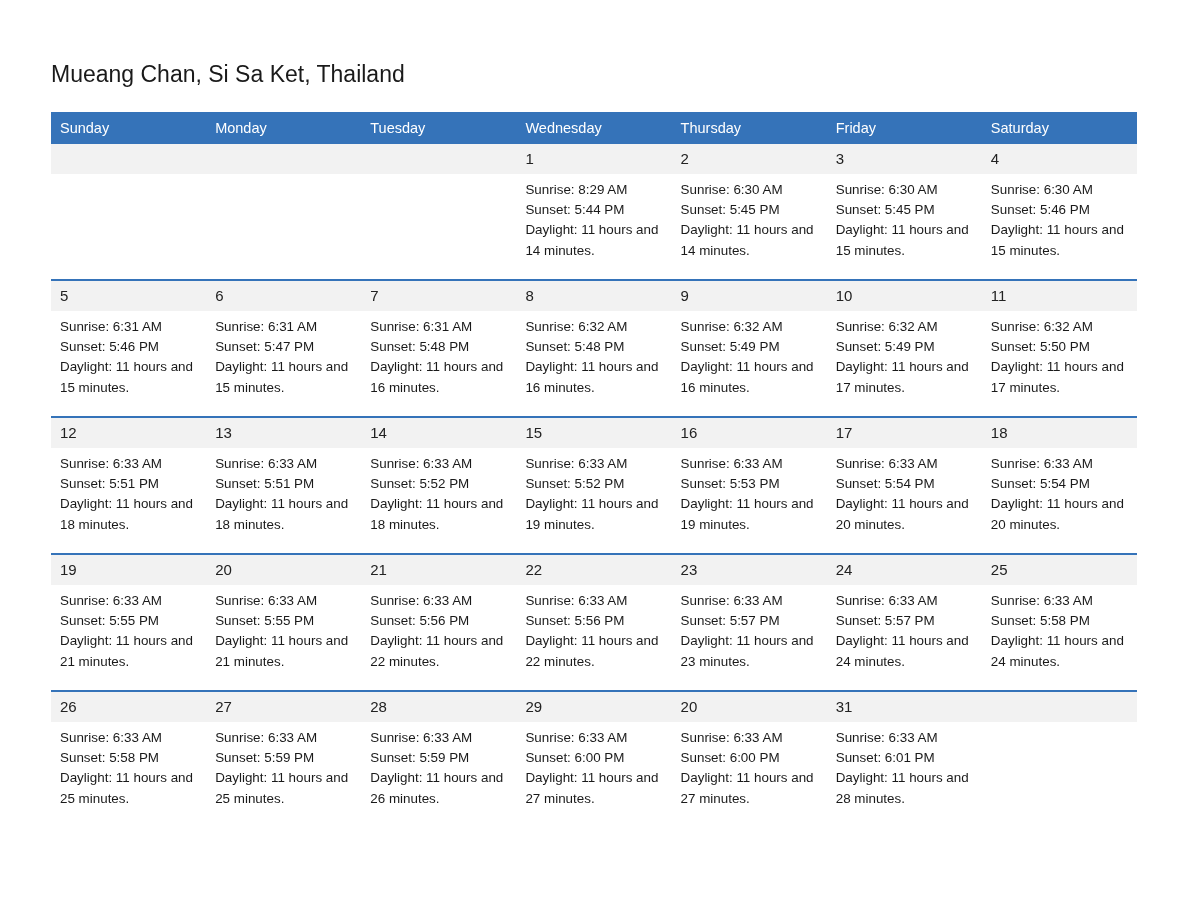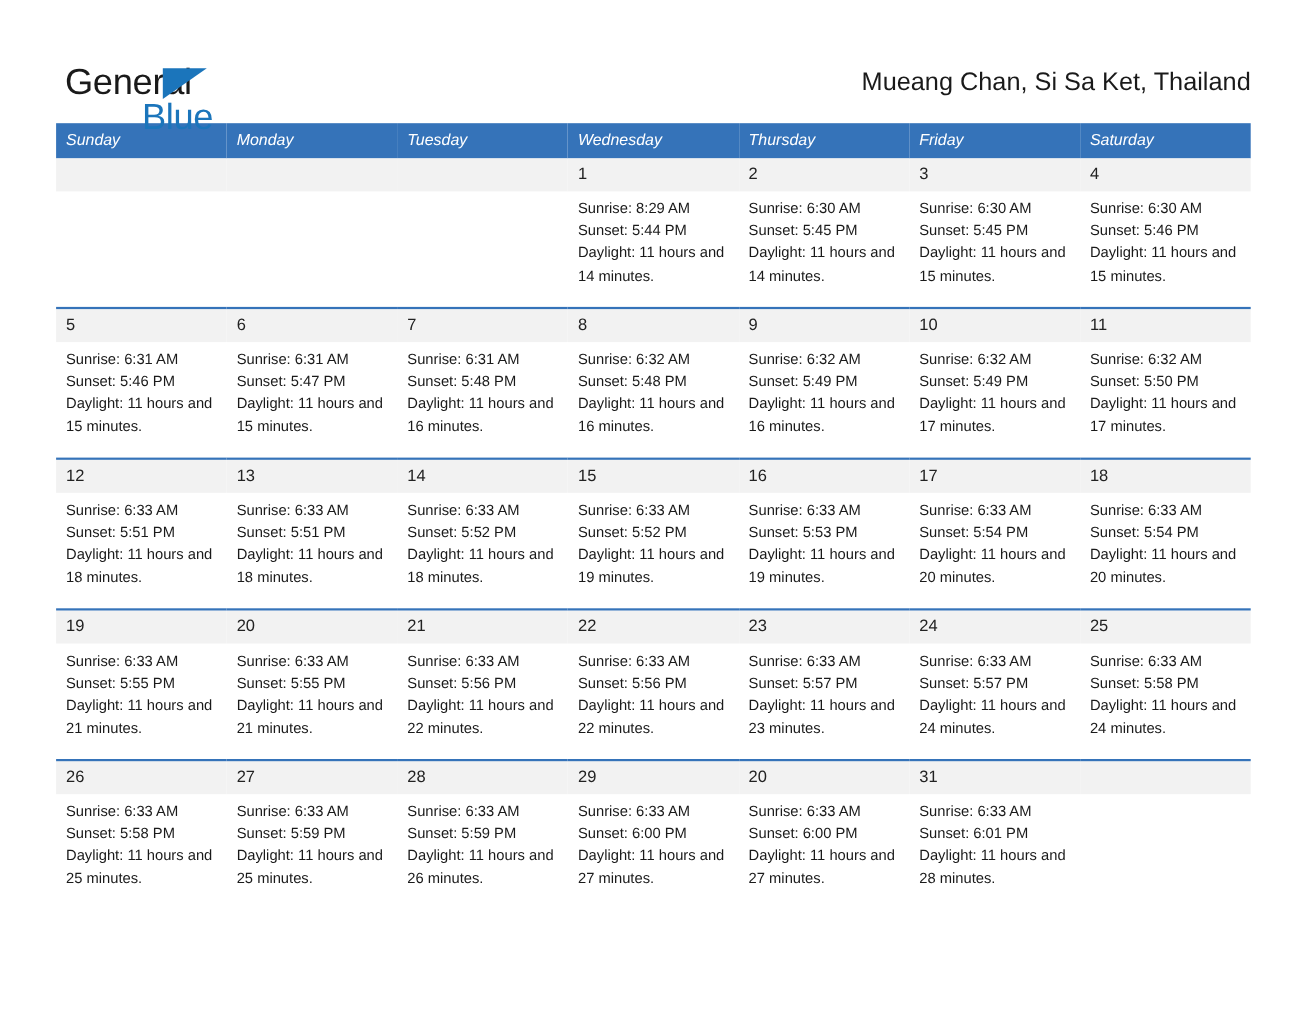--- a/index.html
+++ b/index.html
@@ -104,21 +104,21 @@
   }
   .calendar td {
     width: 155.14px;
     vertical-align: top;
     padding: 0;
     border: none;
     border-top: 2px solid #3573b9;
     height: 135px;
   }
   
-  .calendar thead th { border: none; font-style: italic; }
+  .calendar thead th { border: none; }
   tbody tr:first-child td { border-top: none; }
 
   .cell-inner {
     height: 133px;
     box-sizing: border-box;
   }
   .daynum {
     background: #f2f2f2;
     font-size: 15px;
     color: #222222;
@@ -138,25 +138,20 @@
   }
   .details div { white-space: nowrap; }
   .details .wrap { white-space: normal; }
 </style>
 </head>
 <body>
 
 <div class="page">
 
   <div class="header">
-    <div class="logo">
-      <span class="logo-general">General</span>
-      <span class="logo-tri"></span>
-      <span class="logo-blue">Blue</span>
-    </div>
     <div class="titles">
       <div class="location-title">Mueang Chan, Si Sa Ket, Thailand</div>
     </div>
   </div>
 
   <table class="calendar">
     <thead>
       <tr>
         <th>Sunday</th>
         <th>Monday</th>

